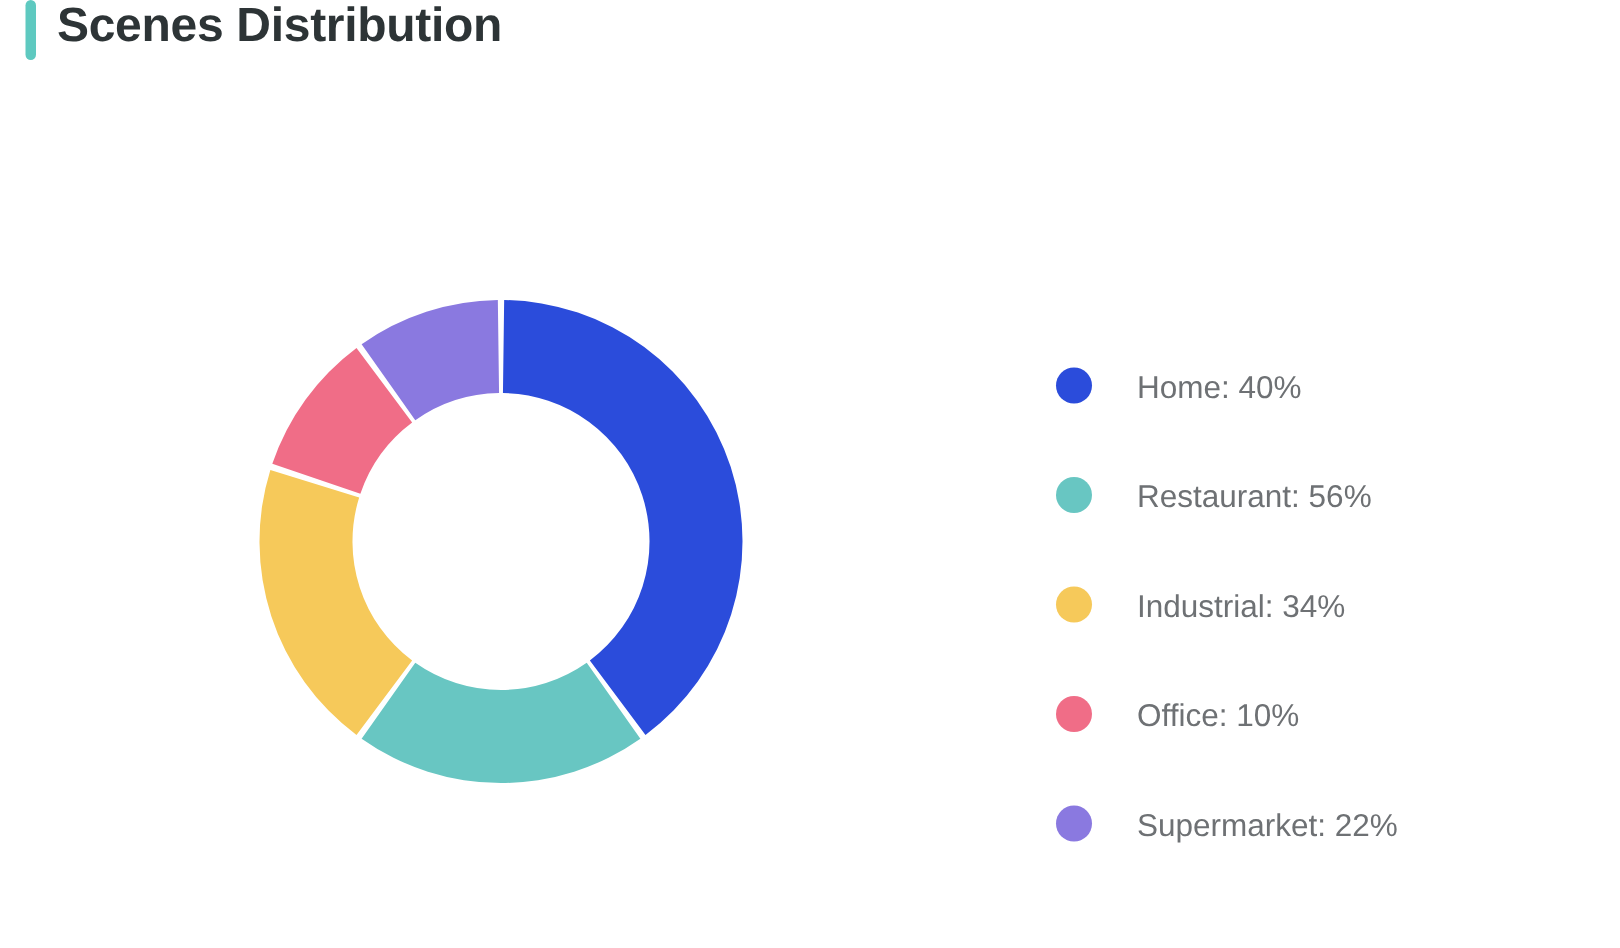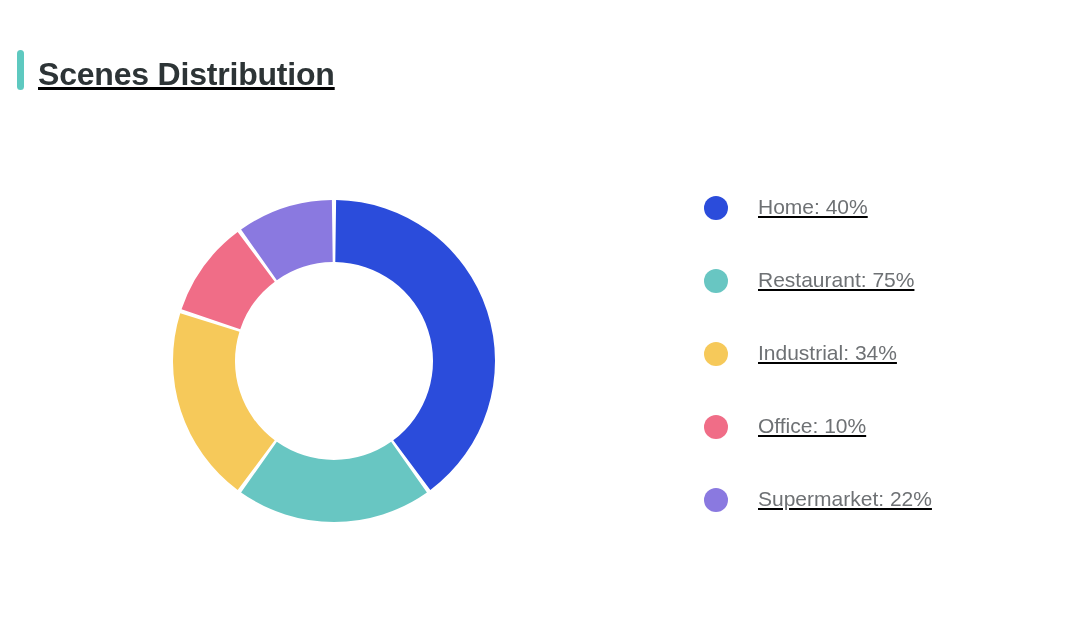--- a/index.html
+++ b/index.html
@@ -17,22 +17,21 @@
   }
 
   
   .header {
     position: absolute;
     left: 0;
     top: 0;
     width: 100%;
     height: 90px;
     display: flex;
-    align-items: flex-end;
-    text-decoration: underline;
+    align-items: flex-start;
   }
   .accent-bar {
     width: 7px;
     height: 40px;
     border-radius: 4px;
     background: #5ec9c0;
     margin-left: 17px;
     flex: 0 0 auto;
   }
   .page-title {
@@ -70,22 +69,21 @@
   
   .legend {
     position: absolute;
     left: 704px;
     top: 196px;
     width: 330px;
   }
   .legend-item {
     height: 73px;
     display: flex;
-    align-items: flex-start;
-    text-decoration: underline;
+    align-items: flex-end;
   }
   .legend-swatch {
     width: 24px;
     height: 24px;
     border-radius: 50%;
     flex: 0 0 auto;
   }
   .legend-label {
     margin-left: 30px;
     font-size: 21px;
@@ -127,21 +125,21 @@
 </div>
 
 <div class="legend">
   <div id="legend-rows">
       <div class="legend-item">
         <span class="legend-swatch" style="background: rgb(43, 76, 219);"></span>
         <span class="legend-label">Home: 40%</span>
       </div>
       <div class="legend-item">
         <span class="legend-swatch" style="background: rgb(104, 198, 194);"></span>
-        <span class="legend-label">Restaurant: 75%</span>
+        <span class="legend-label">Restaurant: 56%</span>
       </div>
       <div class="legend-item">
         <span class="legend-swatch" style="background: rgb(246, 201, 90);"></span>
         <span class="legend-label">Industrial: 34%</span>
       </div>
       <div class="legend-item">
         <span class="legend-swatch" style="background: rgb(240, 109, 135);"></span>
         <span class="legend-label">Office: 10%</span>
       </div>
       <div class="legend-item">

